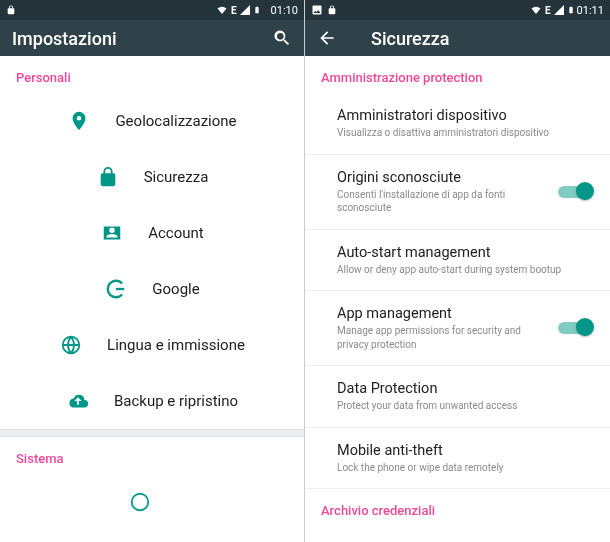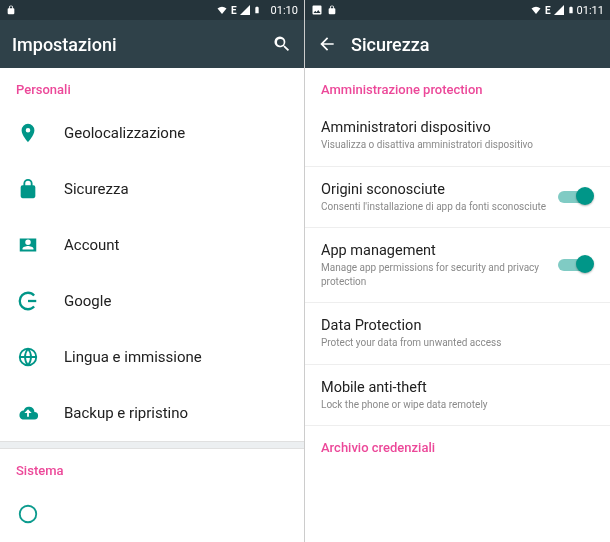--- a/index.html
+++ b/index.html
@@ -8,36 +8,36 @@
   .screen { width: 305px; height: 542px; background: #fff; display: flex; flex-direction: column; overflow: hidden; position: relative; }
   .screen:first-child { border-right: 1px solid #ccc; }
 
   
   .status-bar { height: 20px; background: #25343b; display: flex; align-items: center; justify-content: space-between; padding: 0 6px; color: #fff; font-size: 11px; }
   .status-left, .status-right { display: flex; align-items: center; gap: 4px; }
   .status-right { gap: 2px; }
   .sb-icon { display: inline-flex; align-items: center; justify-content: center; }
 
   
-  .app-bar { height: 48px; background: #2f4149; display: flex; align-items: center; padding: 0 12px; gap: 14px; color: #fff; }
+  .app-bar { height: 36px; background: #2f4149; display: flex; align-items: center; padding: 0 12px; gap: 34px; color: #fff; }
   .app-title { font-size: 18px; font-weight: 500; flex: 1; }
   .app-bar .ab-icon { display: inline-flex; cursor: pointer; }
 
   
   .content { flex: 1; overflow-y: hidden; background: #fff; }
   .section-header { color: #ec4899; font-size: 13px; font-weight: 500; padding: 14px 16px 8px; }
   .divider-gap { height: 8px; background: #eceff1; border-top: 1px solid #e0e0e0; border-bottom: 1px solid #e0e0e0; }
 
-  .list-item { display: flex; align-items: center; padding: 16px 16px; min-height: 56px; gap: 24px; cursor: pointer; }
+  .list-item { display: flex; align-items: center; padding: 16px 16px; min-height: 56px; gap: 24px; cursor: pointer; justify-content: center; }
   .list-item .li-icon { width: 24px; height: 24px; display: flex; align-items: center; justify-content: center; color: #009688; flex-shrink: 0; }
   .list-item .li-text { font-size: 15px; color: #212121; }
 
   .sec-item { padding: 14px 16px; border-bottom: 1px solid #eee; display: flex; align-items: center; gap: 12px; cursor: pointer; }
   .sec-item:last-child { border-bottom: none; }
-  .sec-text { flex: 1; }
+  .sec-text { flex: 1; margin-left: 16px; }
   .sec-title { font-size: 14.5px; color: #212121; margin-bottom: 2px; }
   .sec-desc { font-size: 10px; color: #8a8a8a; line-height: 1.35; }
 
   
   .switch { width: 36px; height: 20px; position: relative; flex-shrink: 0; }
   .switch-track { position: absolute; top: 4px; left: 0; width: 34px; height: 12px; border-radius: 7px; background: #80cbc4; }
   .switch-thumb { position: absolute; top: 0; right: 0; width: 18px; height: 18px; border-radius: 50%; background: #009688; box-shadow: 0 1px 2px rgba(0,0,0,.3); }
 
   svg { display: block; }
 </style>
@@ -218,20 +218,26 @@
         <div class="sec-text">
           <div class="sec-title">Origini sconosciute</div>
           <div class="sec-desc">Consenti l'installazione di app da fonti sconosciute</div>
         </div>
         <div class="switch">
           <div class="switch-track"></div>
             <div class="switch-thumb"></div>
         </div>
       </div>
 
+      <div class="sec-item">
+        <div class="sec-text">
+          <div class="sec-title">Auto-start management</div>
+          <div class="sec-desc">Allow or deny app auto-start during system bootup</div>
+        </div>
+      </div>
 
       <div class="sec-item">
         <div class="sec-text">
           <div class="sec-title">App management</div>
           <div class="sec-desc">Manage app permissions for security and privacy protection</div>
         </div>
         <div class="switch">
           <div class="switch-track"></div>
             <div class="switch-thumb"></div>
         </div>

